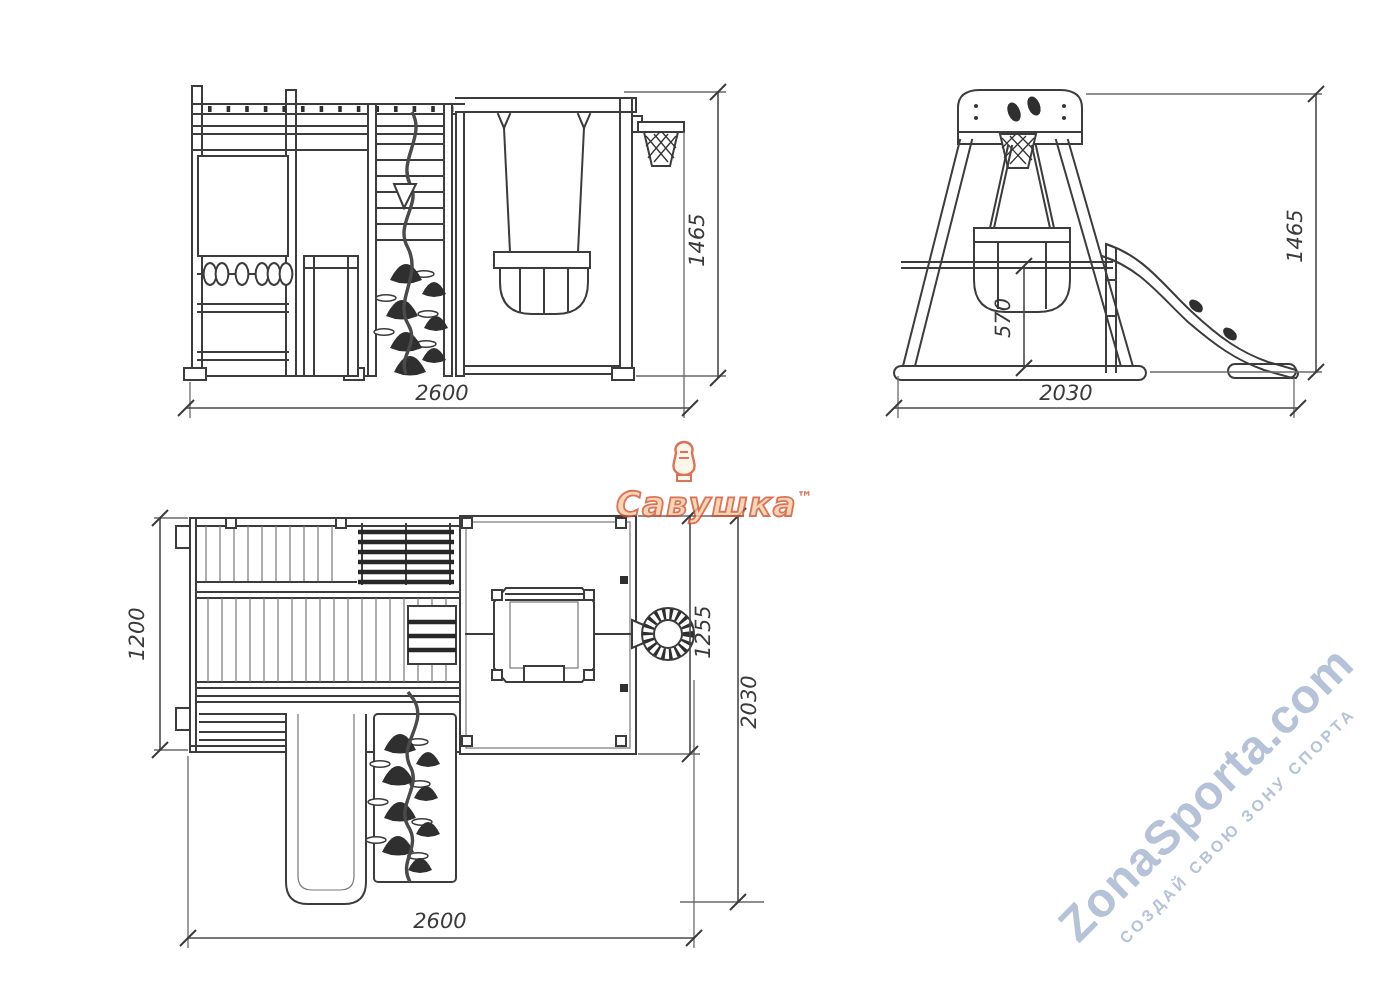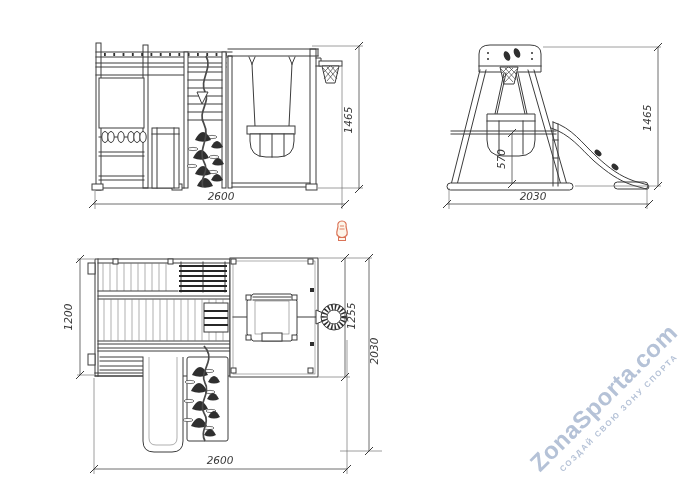--- a/index.html
+++ b/index.html
@@ -294,20 +294,21 @@
     </g>
   </g>
 </svg>
 
 <div class="logo-wm">
   <svg class="logo-emblem" width="20" height="24" viewBox="0 0 20 24">
     <path d="M10,2 C13,2 15,4.5 14,7.5 L15.2,13 C15.8,16.5 13,18.5 10,18.5 C7,18.5 4.2,16.5 4.8,13 L6,7.5 C5,4.5 7,2 10,2 Z" fill="#fdf3e4" stroke="#d2512e" stroke-width="1.2"></path>
     <rect x="6.5" y="18.5" width="7" height="3" fill="#fdf3e4" stroke="#d2512e" stroke-width="1"></rect>
     <path d="M8,7 L12,7 M7.5,10 L12.5,10" stroke="#d2512e" stroke-width=".9" fill="none"></path>
   </svg>
+  <div class="logo-text"><span>Савушка</span><span class="logo-tm">™</span></div>
 </div>
 
 <div class="zona-wm">
   <div class="zona-brand">ZonaSporta.com</div>
   <div class="zona-slogan">СОЗДАЙ СВОЮ ЗОНУ СПОРТА</div>
 </div>
 
 </div>
 
 </body></html>

